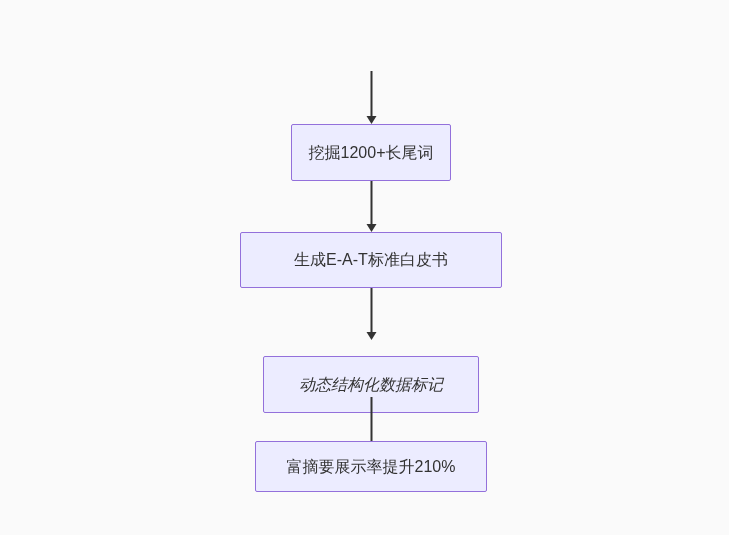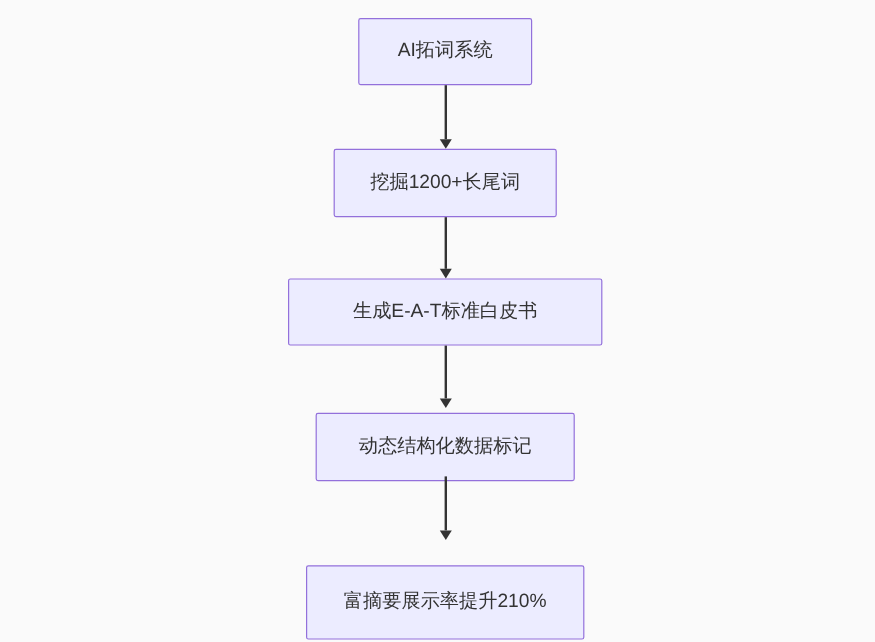--- a/index.html
+++ b/index.html
@@ -30,24 +30,24 @@
     border: 1.5px solid #9370DB;
     border-radius: 2px;
     color: #333333;
     font-size: 16px;
     line-height: 1.2;
     white-space: nowrap;
     text-align: center;
   }
 
   .node-1 { top: 15px;  width: 145px; height: 56px; }
-  .node-2 { top: 124px; width: 186px; height: 57px; }
+  .node-2 { top: 124px; width: 160px; height: 57px; }
   .node-3 { top: 232px; width: 262px; height: 56px; }
-  .node-4 { top: 344px; width: 216px; height: 57px; }
-  .node-5 { top: 471px; width: 232px; height: 62px; }
+  .node-4 { top: 356px; width: 216px; height: 57px; font-style: italic; }
+  .node-5 { top: 441px; width: 232px; height: 51px; }
 
   
   .flow-edge {
     position: absolute;
     left: 371px;
     transform: translateX(-50%);
     width: 11px;
     display: flex;
     flex-direction: column;
     align-items: center;
@@ -70,23 +70,20 @@
     border-left: 5.5px solid transparent;
     border-right: 5.5px solid transparent;
     border-top: 8px solid #333333;
   }
 </style>
 </head>
 <body>
 
 <div class="canvas">
 
-  <div class="flow-node node-1">
-    <span>AI拓词系统</span>
-  </div>
 
   <div class="flow-edge edge-1">
     <div class="edge-line"></div>
     <div class="edge-arrowhead"></div>
   </div>
 
   <div class="flow-node node-2">
     <span>挖掘1200+长尾词</span>
   </div>
 

